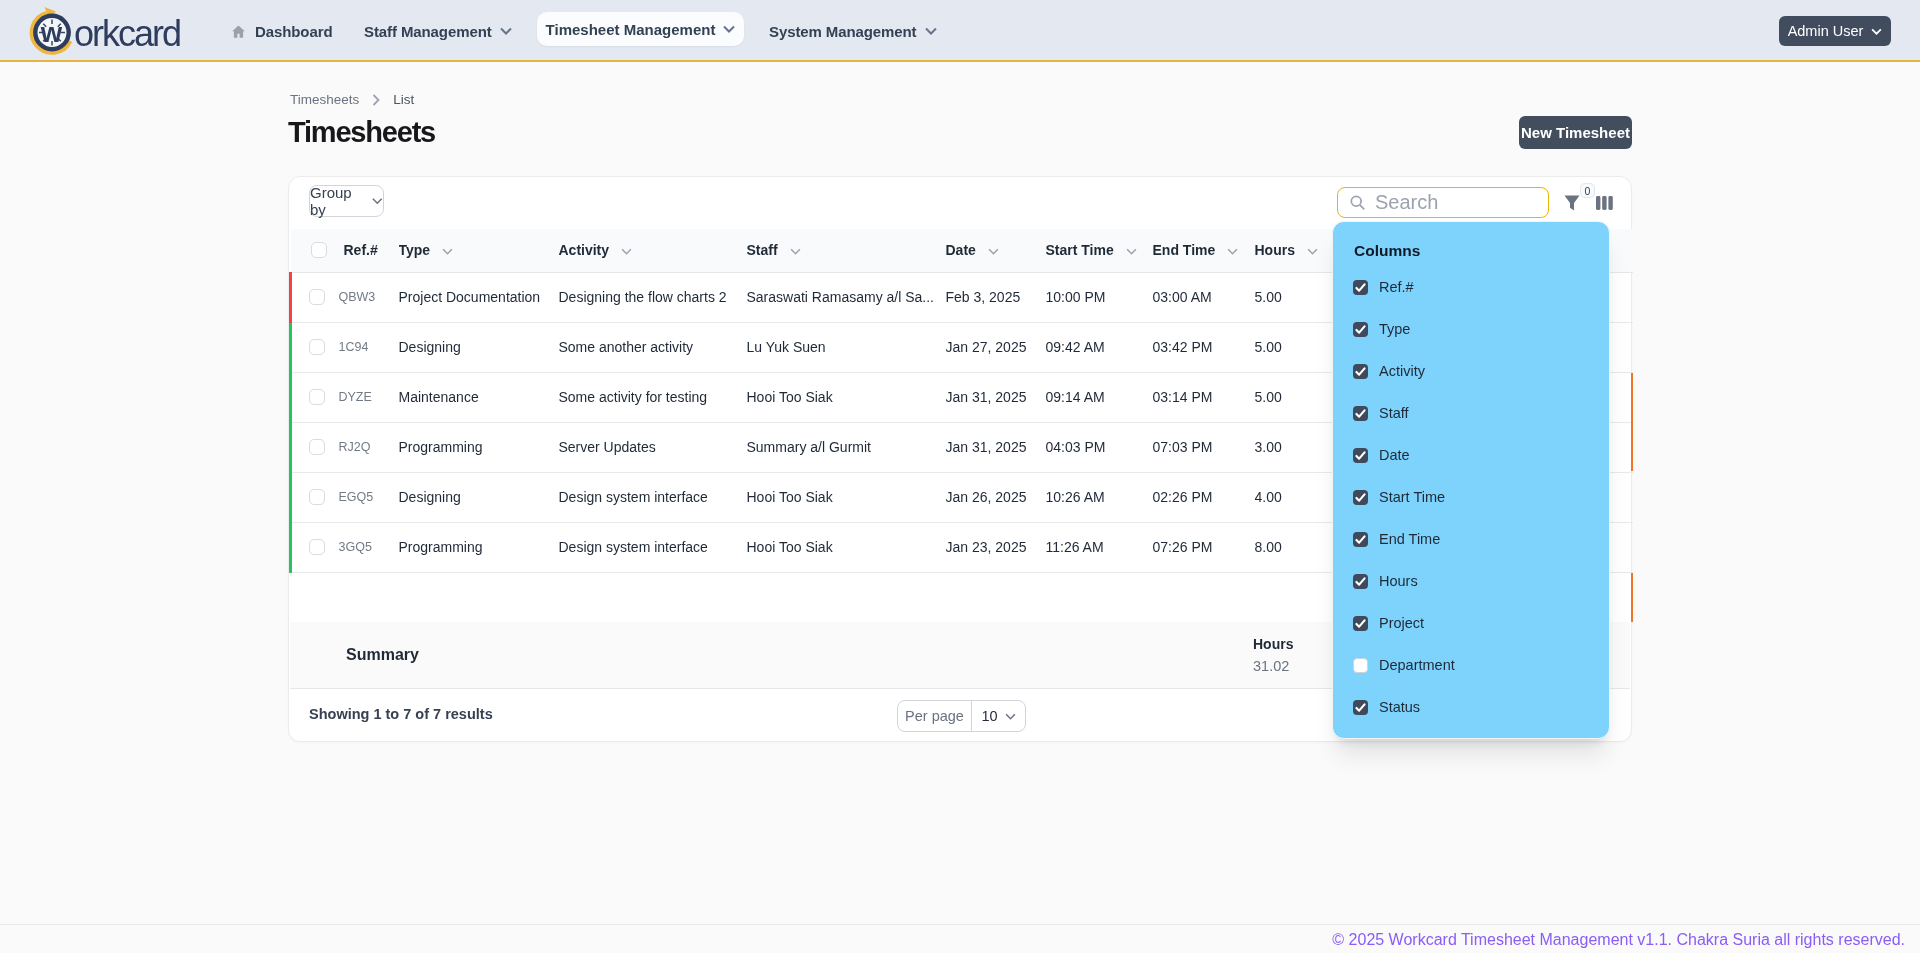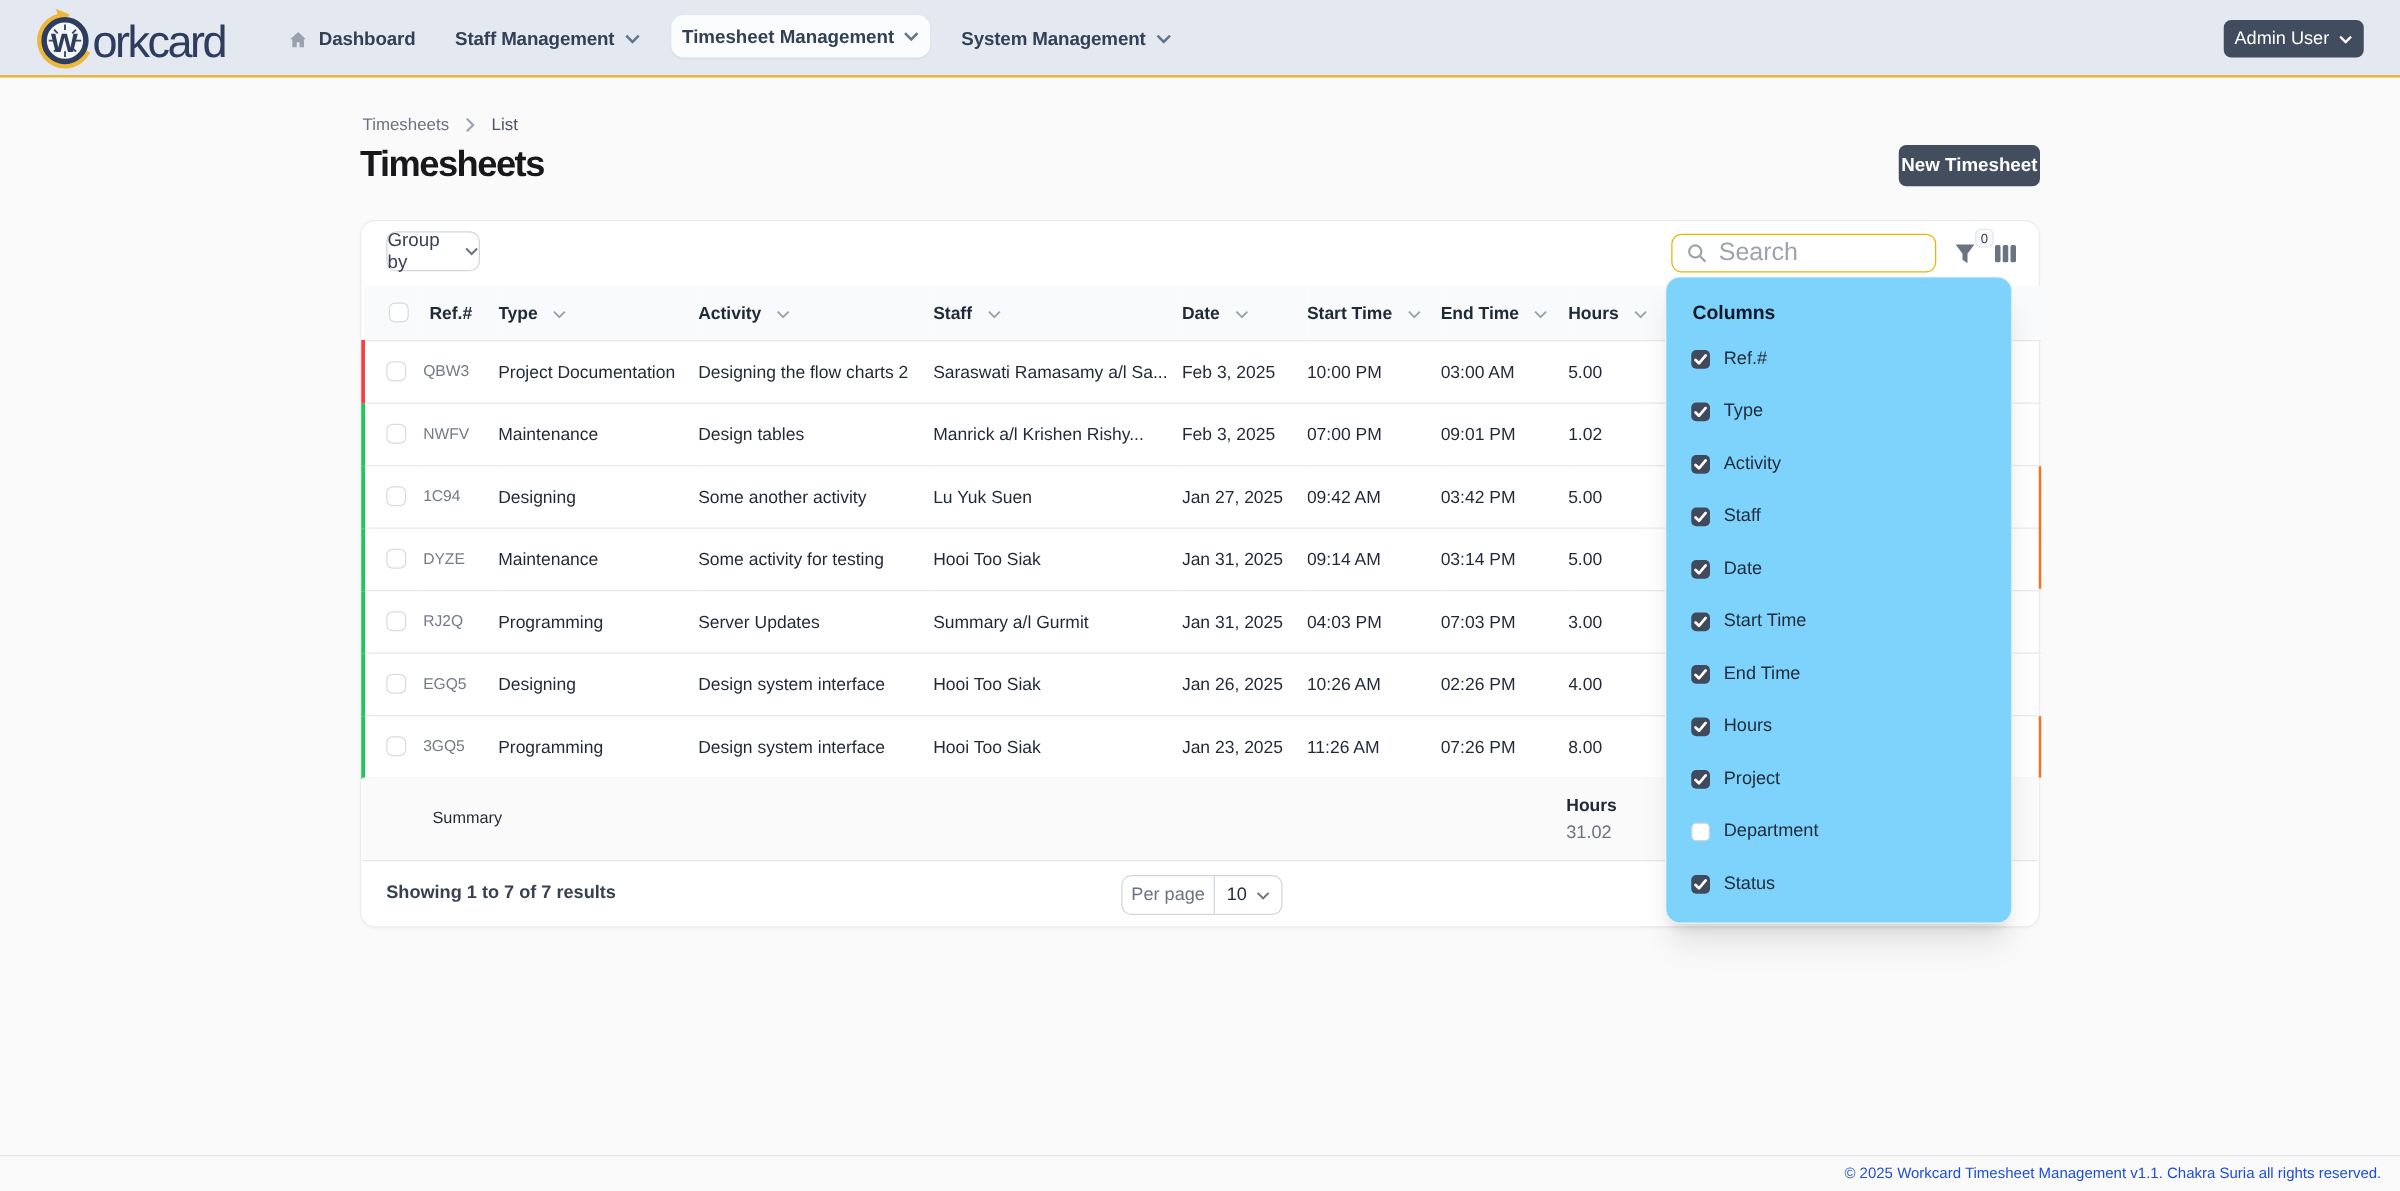--- a/index.html
+++ b/index.html
@@ -37,40 +37,40 @@
 thead th { font-size:14px; font-weight:700; color:#1f2937; border-bottom:1px solid #e5e7eb; }
 tbody tr { height:50px; }
 tbody td { border-bottom:1px solid #e7e9ec; font-size:14px; color:#1f2937; }
 td.ref { font-size:12.5px; color:#737b87; }
 .cb { width:16px; height:16px; border:1px solid #d8dbe0; border-radius:5px; background:#fff; margin-left:21px; }
 td, th { line-height:1; }
 tr.r td:first-child { border-left:3px solid #22c55e; }
 tr.r .cb { margin-left:17px; }
 tr.red td:first-child { border-left-color:#ef4444; }
 .sumrow { position:absolute; top:445px; left:1px; width:1340px; height:67px; background:#fafafa; border-bottom:1px solid #e5e7eb; }
-.sumrow .s1 { position:absolute; left:56px; top:24px; font-size:13px; font-weight:400; color:#1f2937;text-align:right; }
+.sumrow .s1 { position:absolute; left:56px; top:24px; font-size:16px; font-weight:700; color:#1f2937;text-align:right; }
 .sumrow .s2 { position:absolute; left:963px; top:14px; font-size:14px; font-weight:700; color:#1f2937; }
 .sumrow .s3 { position:absolute; left:963px; top:36px; font-size:14.5px; color:#6b7280; }
 .pager { position:absolute; top:512px; left:1px; width:1340px; height:52px; }
 .pager .showing { position:absolute; left:19px; top:17px; font-size:14.5px; font-weight:700; color:#374151; }
 .ppgroup { position:absolute; left:607px; top:11px; width:129px; height:32px; border:1px solid #d1d5db; border-radius:8px; display:flex; align-items:center; background:#fff; }
 .ppgroup .lab { width:74px; text-align:center; color:#6b7280; font-size:14.5px; border-right:1px solid #d1d5db; height:100%; display:flex; align-items:center; justify-content:center; }
 .ppgroup .val { flex:1; display:flex; align-items:center; justify-content:center; font-size:14.5px; color:#1f2937; }
 .mark { position:absolute; width:2px; background:#f07524; left:1342px; }
 
 
 .dropdown { position:absolute; top:159px; left:1044px; width:278px; height:518px; background:#7dd3fc; border-radius:12px; box-shadow:0 8px 10px -6px rgba(0,0,0,.1), 0 20px 25px -5px rgba(0,0,0,.1); border:1px solid #f3f3f3; z-index:20; }
 .dropdown h3 { position:absolute; left:21px; top:20px; font-size:15.5px; font-weight:700; color:#111827; }
 .dd-item { position:absolute; left:20px; display:flex; align-items:center; font-size:14.5px; color:#1f2937; }
 .dd-cb { width:15px; height:15px; border-radius:4px; margin-right:11px; background:#3f4a5c; display:flex; align-items:center; justify-content:center; }
 .dd-cb.off { background:#fff; border:1.5px solid #cfd4da; }
 
 
 .footer { position:absolute; left:0; top:924px; width:1920px; height:29px; border-top:1px solid #e5e7eb; }
-.footer span { position:absolute; right:15px; top:6px; font-size:12px; color:#1d4ed8; white-space:nowrap; }
+.footer span { position:absolute; right:15px; top:6px; font-size:16px; color:#8b5cf6; white-space:nowrap; }
 </style>
 </head>
 <body>
 
 <div class="topbar">
   <svg class="logo" width="170" height="62" viewBox="0 0 170 62">
     <path d="M 18.8 13.2 A 20 20 0 1 0 42.1 41.0" fill="none" stroke="#edb73c" stroke-width="4.6"></path>
     <path d="M 16.6 7.0 L 21.0 19.6 L 27.8 11.6 Z" fill="#edb73c"></path>
     <circle cx="24" cy="32.5" r="16.7" fill="#f4f7fa" stroke="#2e3c5e" stroke-width="4.4"></circle>
     <g stroke="#3a4763" stroke-width="1.5">
@@ -198,33 +198,20 @@
             <td>Saraswati Ramasamy a/l Sa...</td>
             <td>Feb 3, 2025</td>
             <td>10:00 PM</td>
             <td>03:00 AM</td>
             <td>5.00</td>
           </tr>
         <tr class="r">
             <td>
               <div class="cb"></div>
             </td>
-            <td class="ref">NWFV</td>
-            <td>Maintenance</td>
-            <td>Design tables</td>
-            <td>Manrick a/l Krishen Rishy...</td>
-            <td>Feb 3, 2025</td>
-            <td>07:00 PM</td>
-            <td>09:01 PM</td>
-            <td>1.02</td>
-          </tr>
-        <tr class="r">
-            <td>
-              <div class="cb"></div>
-            </td>
             <td class="ref">1C94</td>
             <td>Designing</td>
             <td>Some another activity</td>
             <td>Lu Yuk Suen</td>
             <td>Jan 27, 2025</td>
             <td>09:42 AM</td>
             <td>03:42 PM</td>
             <td>5.00</td>
           </tr>
         <tr class="r">

